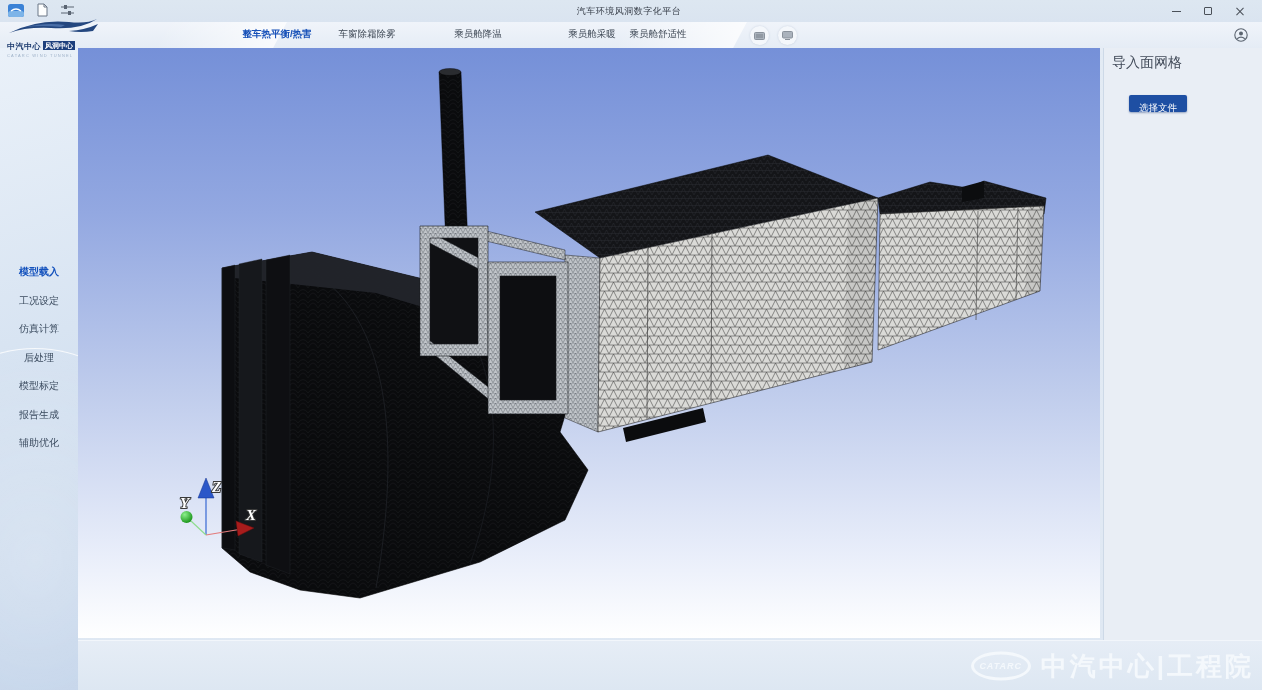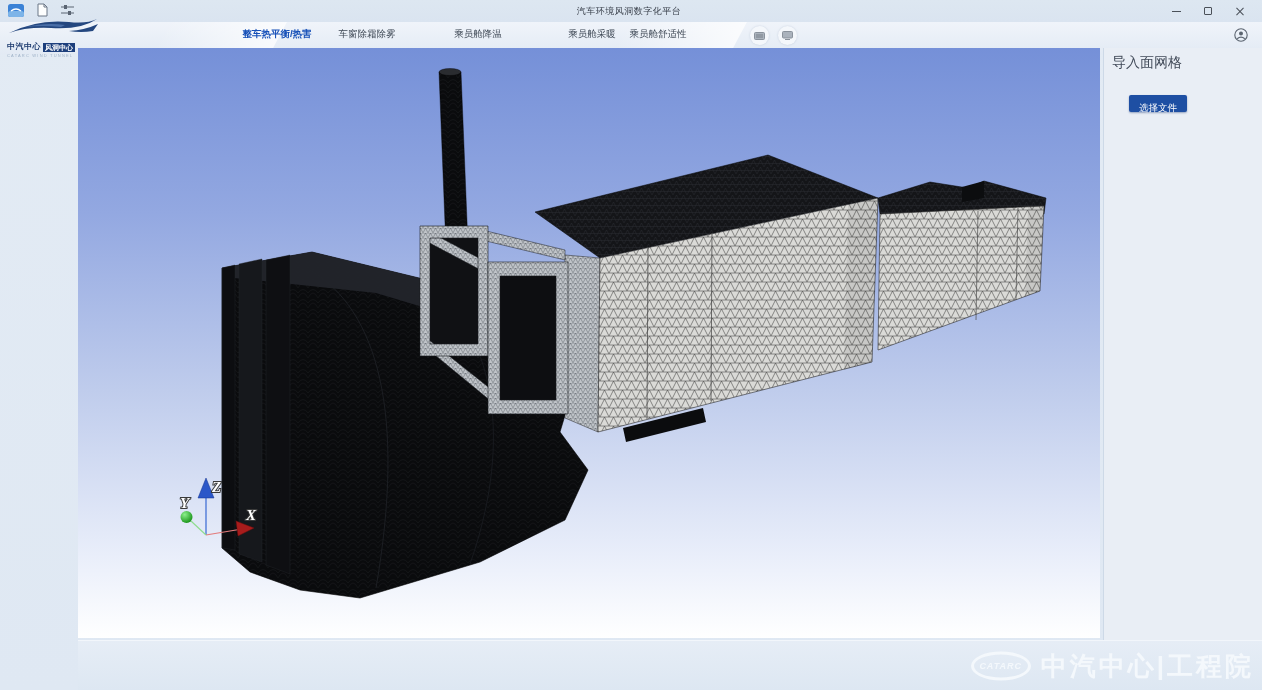--- a/index.html
+++ b/index.html
@@ -31,21 +31,21 @@
   .tab { position:absolute; top:6px; transform:translateX(-50%); font-size:9.5px;
          color:#3d4754; white-space:nowrap; cursor:pointer; }
   .tab.active { color:#1650b8; font-weight:bold; }
   .hdr-circle { position:absolute; top:4px; width:19px; height:19px; border-radius:50%;
                 background:#f4f7fb; box-shadow:0 0 2px rgba(120,140,170,.35);
                 display:flex; align-items:center; justify-content:center; cursor:pointer; }
   .user-btn { position:absolute; right:14px; top:6px; width:14px; height:14px; cursor:pointer; }
 
   
   .logo { position:absolute; left:7px; top:17px; width:96px; z-index:5; }
-  .logo-line { margin-top:-2px; display:flex; align-items:flex-end; gap:2px; }
+  .logo-line { margin-top:-2px; display:flex; align-items:flex-start; gap:2px; }
   .logo-name { font-size:8px; font-weight:bold; color:#1c3a6e; letter-spacing:.5px; }
   .logo-badge { font-size:7px; font-weight:bold; color:#fff; background:#1d3f7c; padding:0 2px; line-height:9px; }
   .logo-sub { font-size:4px; color:#9fb2c8; letter-spacing:1.2px; margin-top:1px; }
 
   
   .sidebar { position:absolute; top:48px; left:0; width:78px; bottom:0; overflow:hidden;
              background:linear-gradient(165deg,#eaf1f9 0%,#d8e4f2 45%,#c3d4ea 100%); }
   .side-curve { position:absolute; left:-130px; top:300px; width:330px; height:420px;
                 border-radius:50%; border:1px solid rgba(255,255,255,.8);
                 background:radial-gradient(closest-side,rgba(255,255,255,.25),rgba(255,255,255,0)); }
@@ -154,20 +154,32 @@
       <path d="M18 10 Q40 5 58 8 L54 10 Q36 8 18 10 Z" fill="#4a6ea6"></path>
       <path d="M62 14 Q78 13 91 7 L86 14 Q74 16 62 14 Z" fill="#24477f"></path>
     </svg>
     <div class="logo-line">
       <span class="logo-name">中汽中心</span>
       <span class="logo-badge">风洞中心</span>
     </div>
     <div class="logo-sub">CATARC WIND TUNNEL</div>
   </div>
 
+  <aside class="sidebar">
+    <div class="side-curve"></div>
+    <div class="side-items">
+      <div class="side-item active">模型载入</div>
+      <div class="side-item">工况设定</div>
+      <div class="side-item">仿真计算</div>
+      <div class="side-item">后处理</div>
+      <div class="side-item">模型标定</div>
+      <div class="side-item">报告生成</div>
+      <div class="side-item">辅助优化</div>
+    </div>
+  </aside>
 
   <main class="viewport">
     <svg viewBox="0 0 1022 590">
       <defs>
         <pattern id="meshLight" width="9" height="9" patternUnits="userSpaceOnUse">
           <rect width="9" height="9" fill="#dadad7"></rect>
           <path d="M0 9 L4.5 0 L9 9 M0 0 H9 M0 9 H9" stroke="#3c3c3c" stroke-width="0.55" fill="none"></path>
         </pattern>
         <pattern id="meshMid" width="5" height="5" patternUnits="userSpaceOnUse">
           <rect width="5" height="5" fill="#c0c4c9"></rect>

